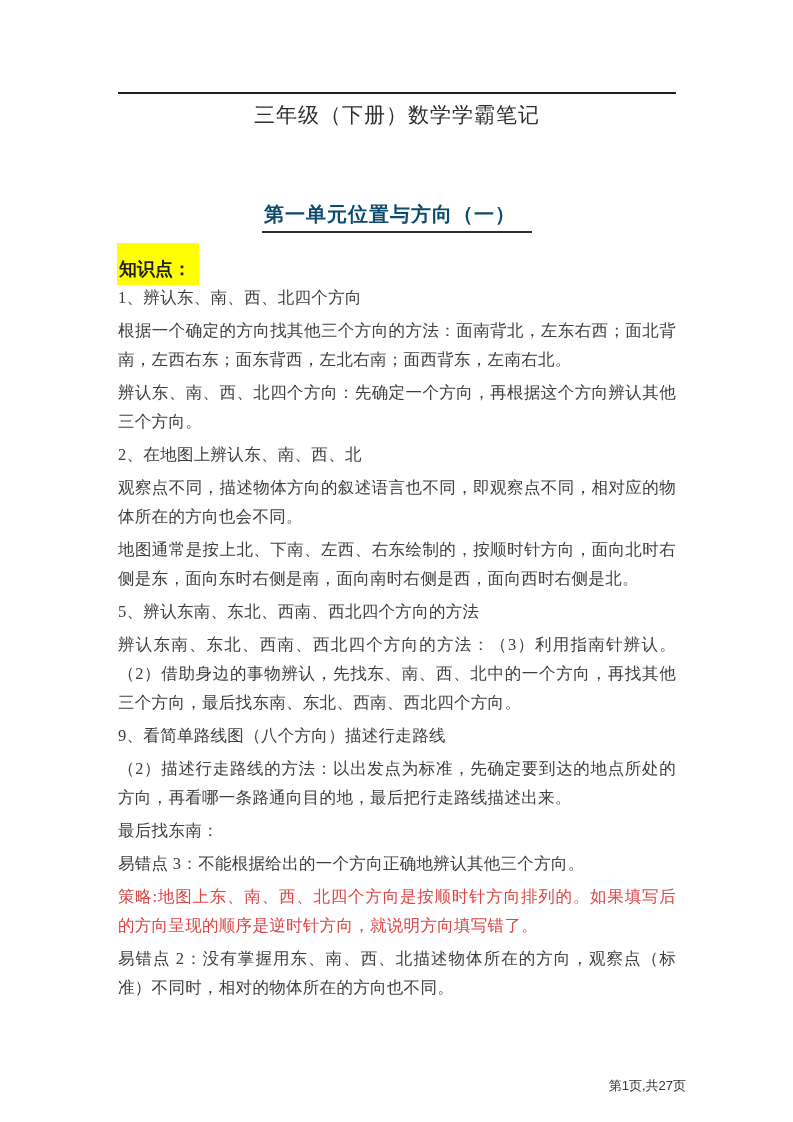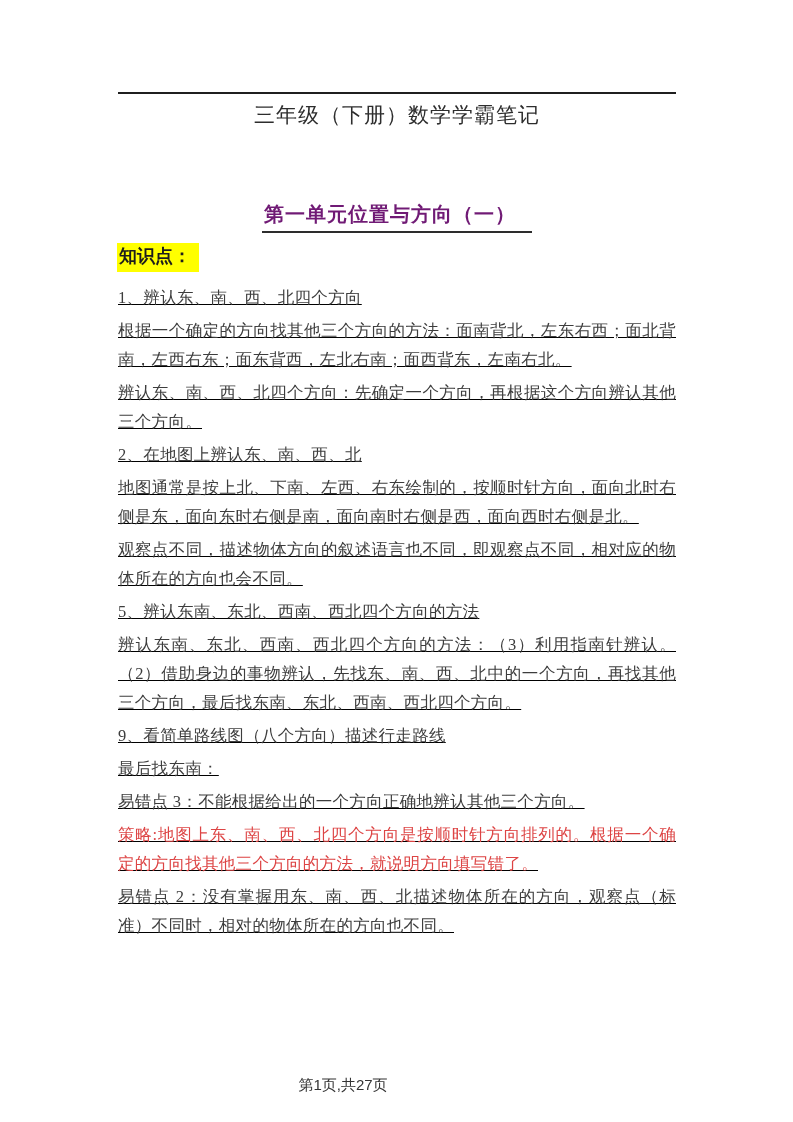--- a/index.html
+++ b/index.html
@@ -41,64 +41,63 @@
     position: absolute;
     left: 118px;
     width: 558px;
     top: 201px;
     text-align: center;
   }
   .section-heading {
     display: inline-block;
     font-size: 20px;
     font-weight: bold;
-    color: #701a75;
+    color: #0c4a6e;
     border-bottom: 2px solid #2d2d2d;
     padding: 0 16px 3px 2px;
     letter-spacing: 1px;
   }
   .knowledge-wrap {
     position: absolute;
     left: 117px;
     top: 243px;
   }
   .knowledge-label {
     display: inline-block;
     background: #ffff00;
     color: #1d1d1d;
     font-size: 18px;
     font-weight: bold;
-    padding: 1px 8px 4px 2px;
+    padding: 14px 8px 4px 2px;
   }
   .paragraphs {
     position: absolute;
     left: 118px;
     width: 558px;
     top: 283px;
-    text-decoration: underline;
   }
   .para {
     font-size: 16.5px;
     line-height: 29px;
     color: #3d3d3d;
     text-align: justify;
     margin: 0 0 4px 0;
     letter-spacing: 0.3px;
   }
   .para.red {
     color: #dd4444;
   }
   .page-footer {
     position: absolute;
     left: 0;
     width: 686px;
     bottom: 27px;
-    text-align: center;
+    text-align: right;
     font-family: "Liberation Sans", "DejaVu Sans", sans-serif;
-    font-size: 15px;
+    font-size: 13px;
     color: #333333;
   }
 </style>
 </head>
 <body>
 
 <div class="page">
 
   <div class="header-rule"></div>
 
@@ -110,26 +109,27 @@
 
   <div class="knowledge-wrap">
     <span class="knowledge-label">知识点：</span>
   </div>
 
   <div class="paragraphs">
       <div class="para normal">1、辨认东、南、西、北四个方向</div>
       <div class="para normal">根据一个确定的方向找其他三个方向的方法：面南背北，左东右西；面北背南，左西右东；面东背西，左北右南；面西背东，左南右北。</div>
       <div class="para normal">辨认东、南、西、北四个方向：先确定一个方向，再根据这个方向辨认其他三个方向。</div>
       <div class="para normal">2、在地图上辨认东、南、西、北</div>
+      <div class="para normal">观察点不同，描述物体方向的叙述语言也不同，即观察点不同，相对应的物体所在的方向也会不同。</div>
       <div class="para normal">地图通常是按上北、下南、左西、右东绘制的，按顺时针方向，面向北时右侧是东，面向东时右侧是南，面向南时右侧是西，面向西时右侧是北。</div>
-      <div class="para normal">观察点不同，描述物体方向的叙述语言也不同，即观察点不同，相对应的物体所在的方向也会不同。</div>
       <div class="para normal">5、辨认东南、东北、西南、西北四个方向的方法</div>
       <div class="para normal">辨认东南、东北、西南、西北四个方向的方法：（3）利用指南针辨认。（2）借助身边的事物辨认，先找东、南、西、北中的一个方向，再找其他三个方向，最后找东南、东北、西南、西北四个方向。</div>
       <div class="para normal">9、看简单路线图（八个方向）描述行走路线</div>
+      <div class="para normal">（2）描述行走路线的方法：以出发点为标准，先确定要到达的地点所处的方向，再看哪一条路通向目的地，最后把行走路线描述出来。</div>
       <div class="para normal">最后找东南：</div>
       <div class="para normal">易错点 3：不能根据给出的一个方向正确地辨认其他三个方向。</div>
-      <div class="para red">策略:地图上东、南、西、北四个方向是按顺时针方向排列的。根据一个确定的方向找其他三个方向的方法，就说明方向填写错了。</div>
+      <div class="para red">策略:地图上东、南、西、北四个方向是按顺时针方向排列的。如果填写后的方向呈现的顺序是逆时针方向，就说明方向填写错了。</div>
       <div class="para normal">易错点 2：没有掌握用东、南、西、北描述物体所在的方向，观察点（标准）不同时，相对的物体所在的方向也不同。</div>
     </div>
 
   <div class="page-footer">第1页,共27页</div>
 
 </div>
 
 </body></html>

